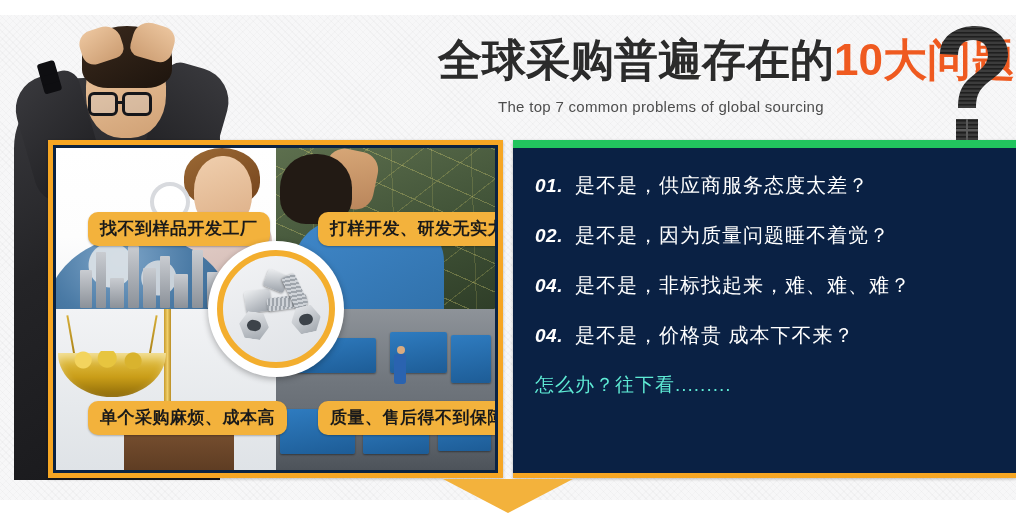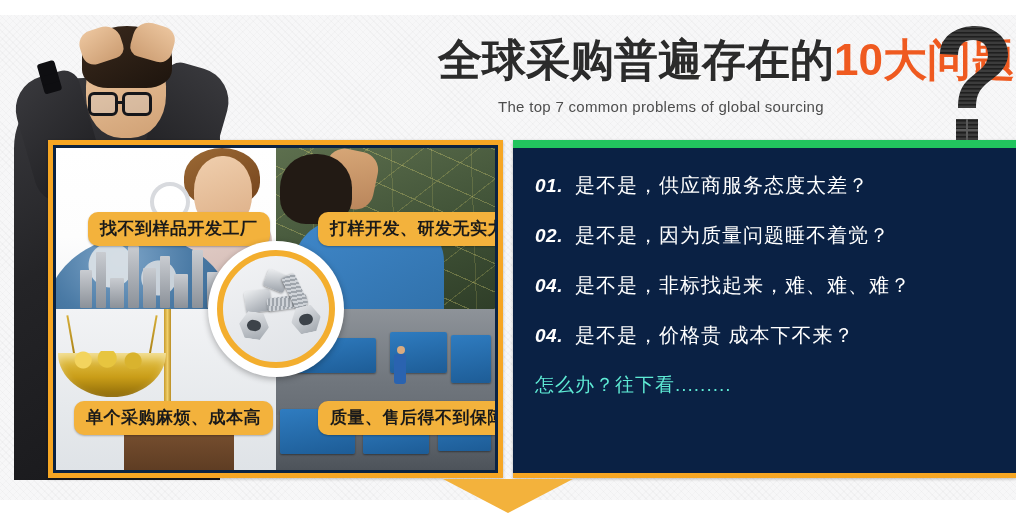--- a/index.html
+++ b/index.html
@@ -133,21 +133,21 @@
 
   
   .caption {
     position:absolute; background:#f3b23c; color:#1a1a1a;
     font-size:17px; font-weight:bold; letter-spacing:0.5px;
     padding:5px 12px 6px; white-space:nowrap; border-radius:10px;
     box-shadow:0 1px 2px rgba(0,0,0,.25);
   }
   .cap-tl { left:32px; top:64px; }
   .cap-tr { left:262px; top:64px; }
-  .cap-bl { left:18px; top:253px; }
+  .cap-bl { left:32px; top:253px; }
   .cap-br { left:262px; top:253px; }
 
   
   .circle-inset {
     position:absolute; left:50%; top:50%; transform:translate(-50%,-50%);
     width:136px; height:136px; border-radius:50%;
     background:#ffffff; box-shadow:0 2px 6px rgba(0,0,0,.3);
     display:flex; align-items:center; justify-content:center;
   }
   .circle-ring {

